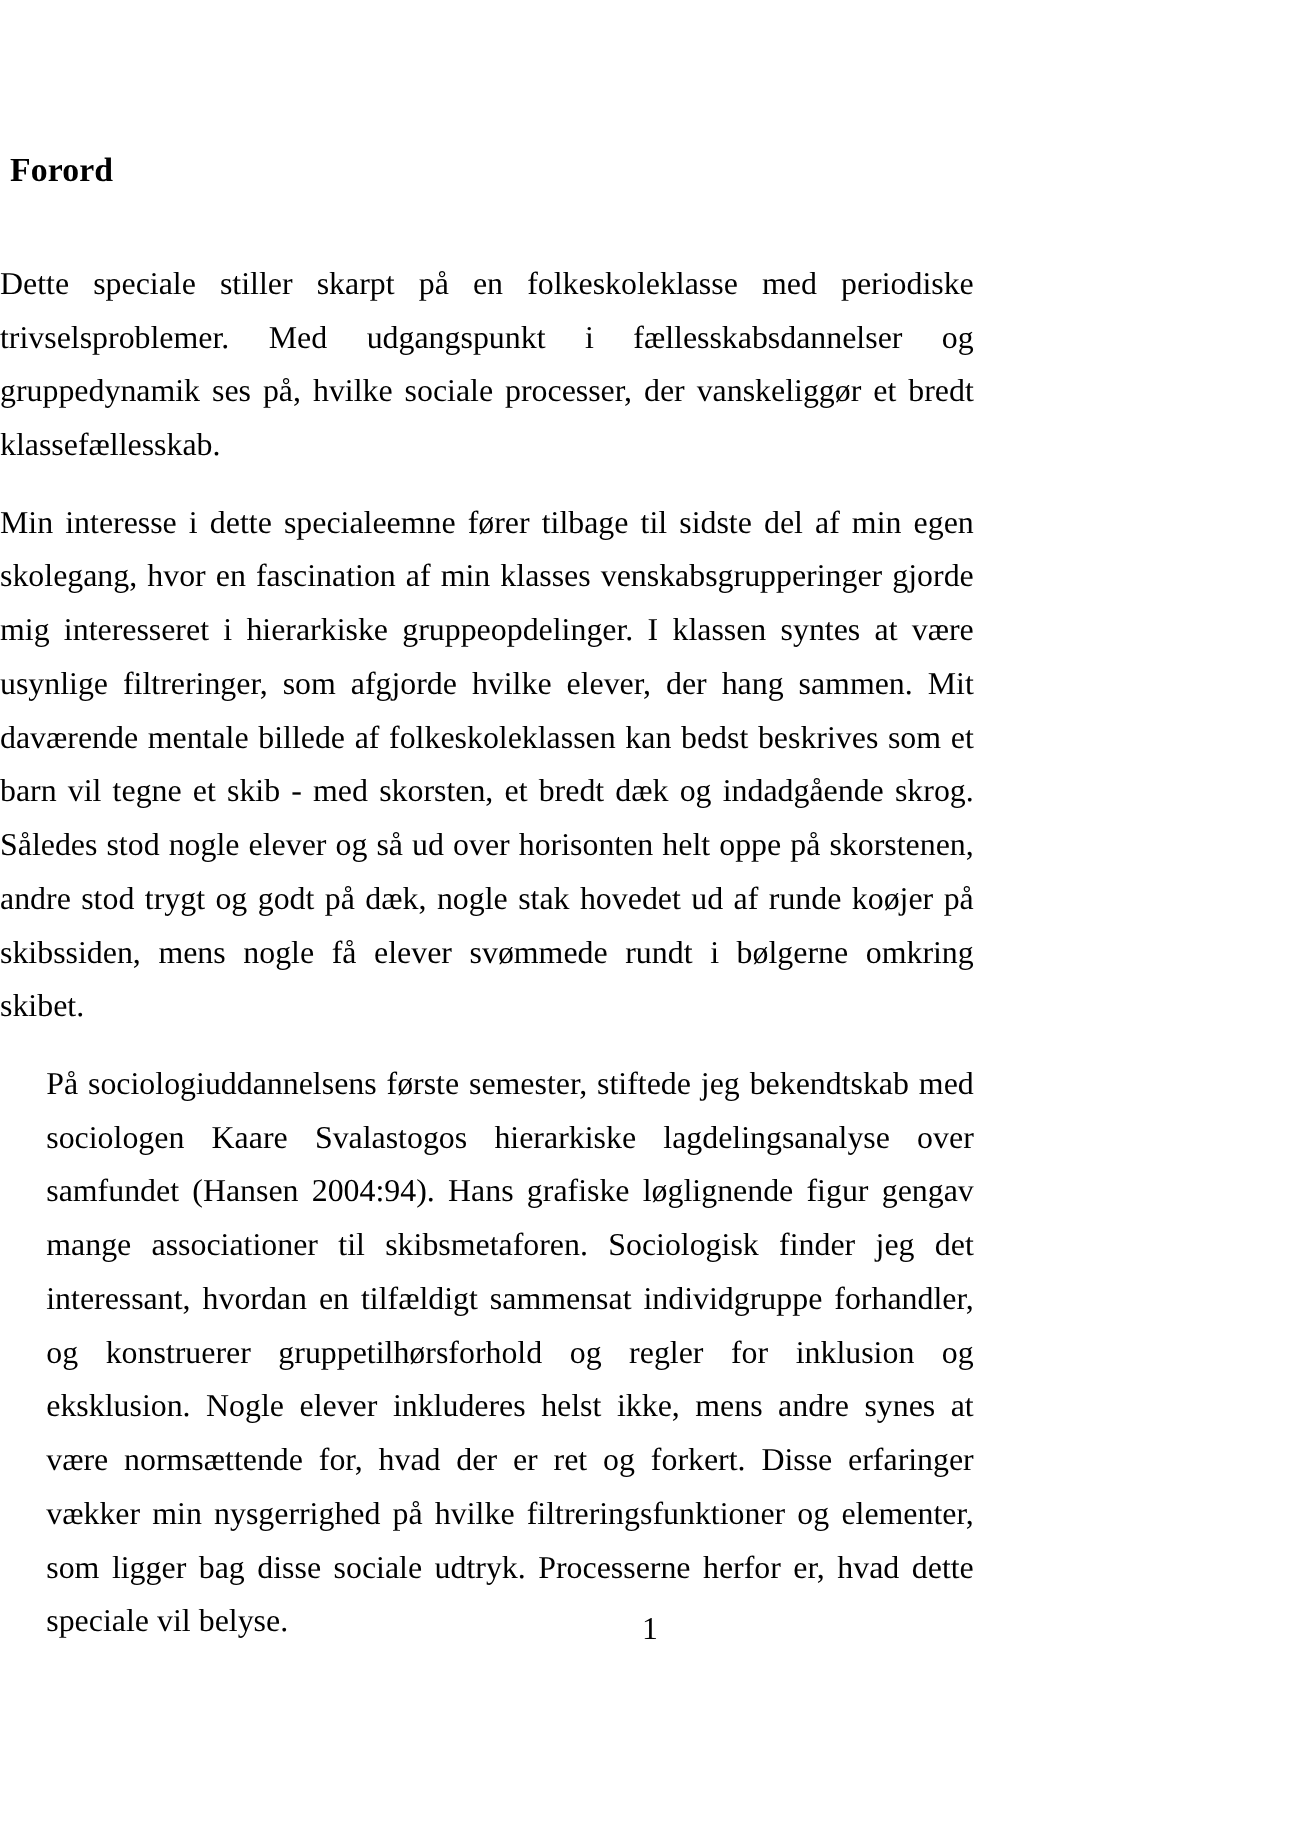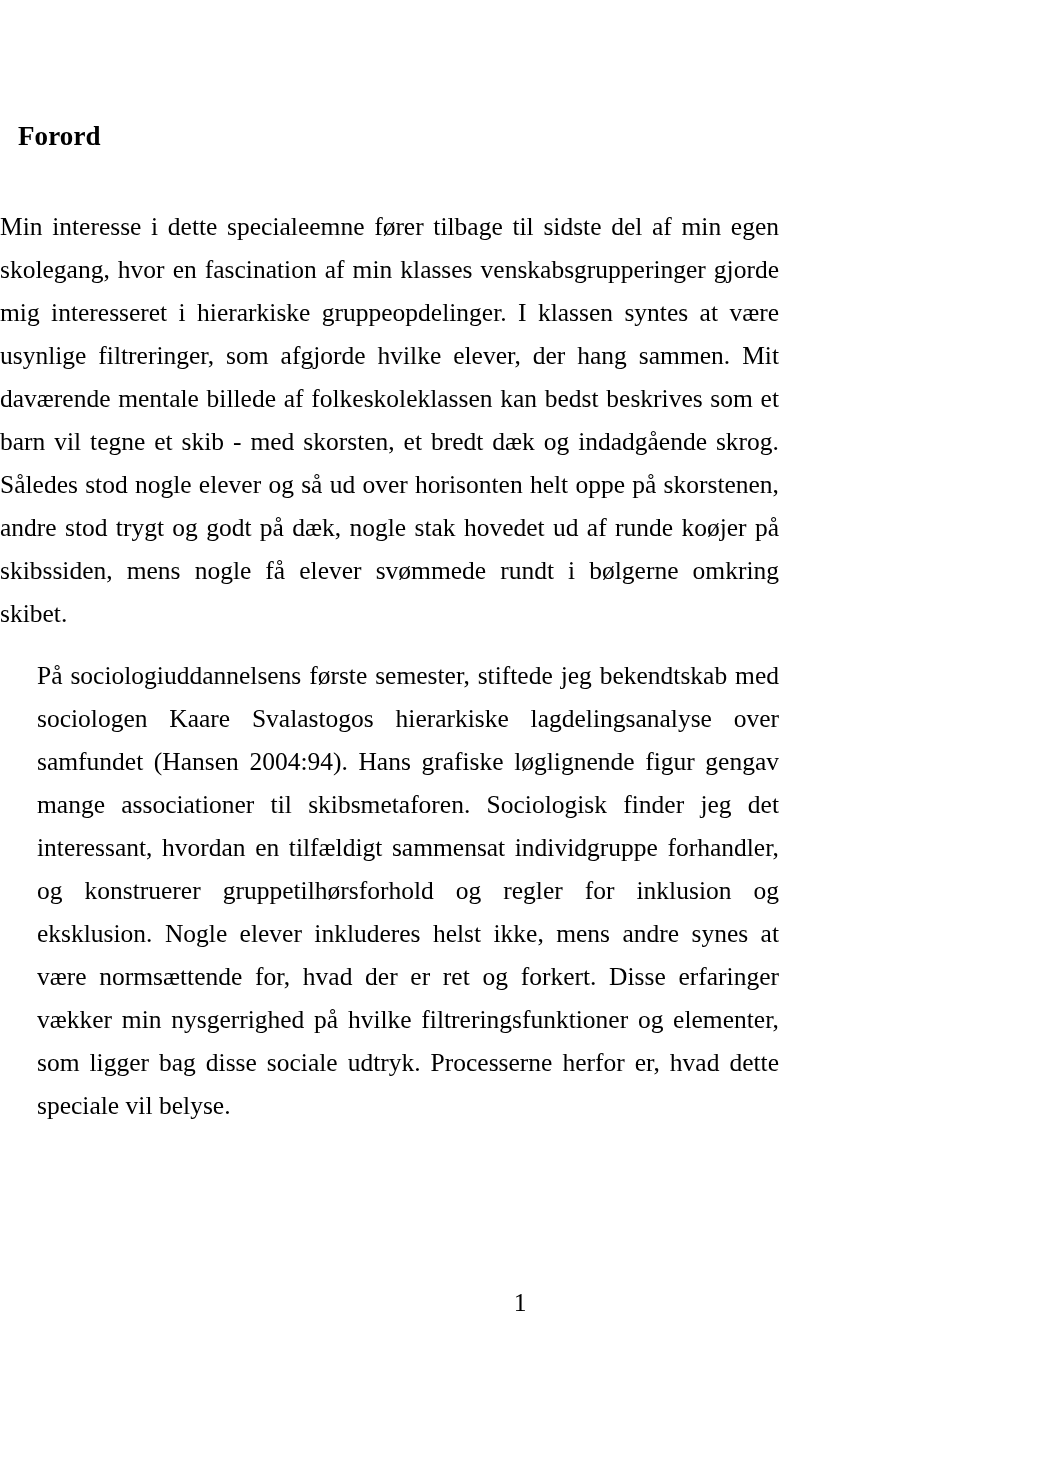--- a/index.html
+++ b/index.html
@@ -23,21 +23,21 @@
 
   .doc-heading {
     font-family: "Liberation Serif", "DejaVu Serif", serif;
     font-weight: bold;
     font-size: 27px;
     line-height: 32px;
     margin: 0;
     padding: 0;
     position: absolute;
     top: 120px;
-    left: 18px;
+    left: 8px;
     letter-spacing: 0.1px;
   }
 
   .body-block {
     position: absolute;
     top: 205px;
     left: 0;
     width: 779px;
   }
 
@@ -70,19 +70,20 @@
   }
 </style>
 </head>
 <body>
 
 <div class="page">
 
   <h1 class="doc-heading">Forord</h1>
 
   <div class="body-block">
+    <p class="para">Dette speciale stiller skarpt på en folkeskoleklasse med periodiske trivselsproblemer. Med udgangspunkt i fællesskabsdannelser og gruppedynamik ses på, hvilke sociale processer, der vanskeliggør et bredt klassefællesskab.</p>
     <p class="para">Min interesse i dette specialeemne fører tilbage til sidste del af min egen skolegang, hvor en fascination af min klasses venskabsgrupperinger gjorde mig interesseret i hierarkiske gruppeopdelinger. I klassen syntes at være usynlige filtreringer, som afgjorde hvilke elever, der hang sammen. Mit daværende mentale billede af folkeskoleklassen kan bedst beskrives som et barn vil tegne et skib - med skorsten, et bredt dæk og indadgående skrog. Således stod nogle elever og så ud over horisonten helt oppe på skorstenen, andre stod trygt og godt på dæk, nogle stak hovedet ud af runde koøjer på skibssiden, mens nogle få elever svømmede rundt i bølgerne omkring skibet.</p>
     <p class="para">På sociologiuddannelsens første semester, stiftede jeg bekendtskab med sociologen Kaare Svalastogos hierarkiske lagdelingsanalyse over samfundet (Hansen 2004:94). Hans grafiske løglignende figur gengav mange associationer til skibsmetaforen. Sociologisk finder jeg det interessant, hvordan en tilfældigt sammensat individgruppe forhandler, og konstruerer gruppetilhørsforhold og regler for inklusion og eksklusion. Nogle elever inkluderes helst ikke, mens andre synes at være normsættende for, hvad der er ret og forkert. Disse erfaringer vækker min nysgerrighed på hvilke filtreringsfunktioner og elementer, som ligger bag disse sociale udtryk. Processerne herfor er, hvad dette speciale vil belyse.</p>
   </div>
 
   <div class="page-number">1</div>
 
 </div>
 
 </body></html>

